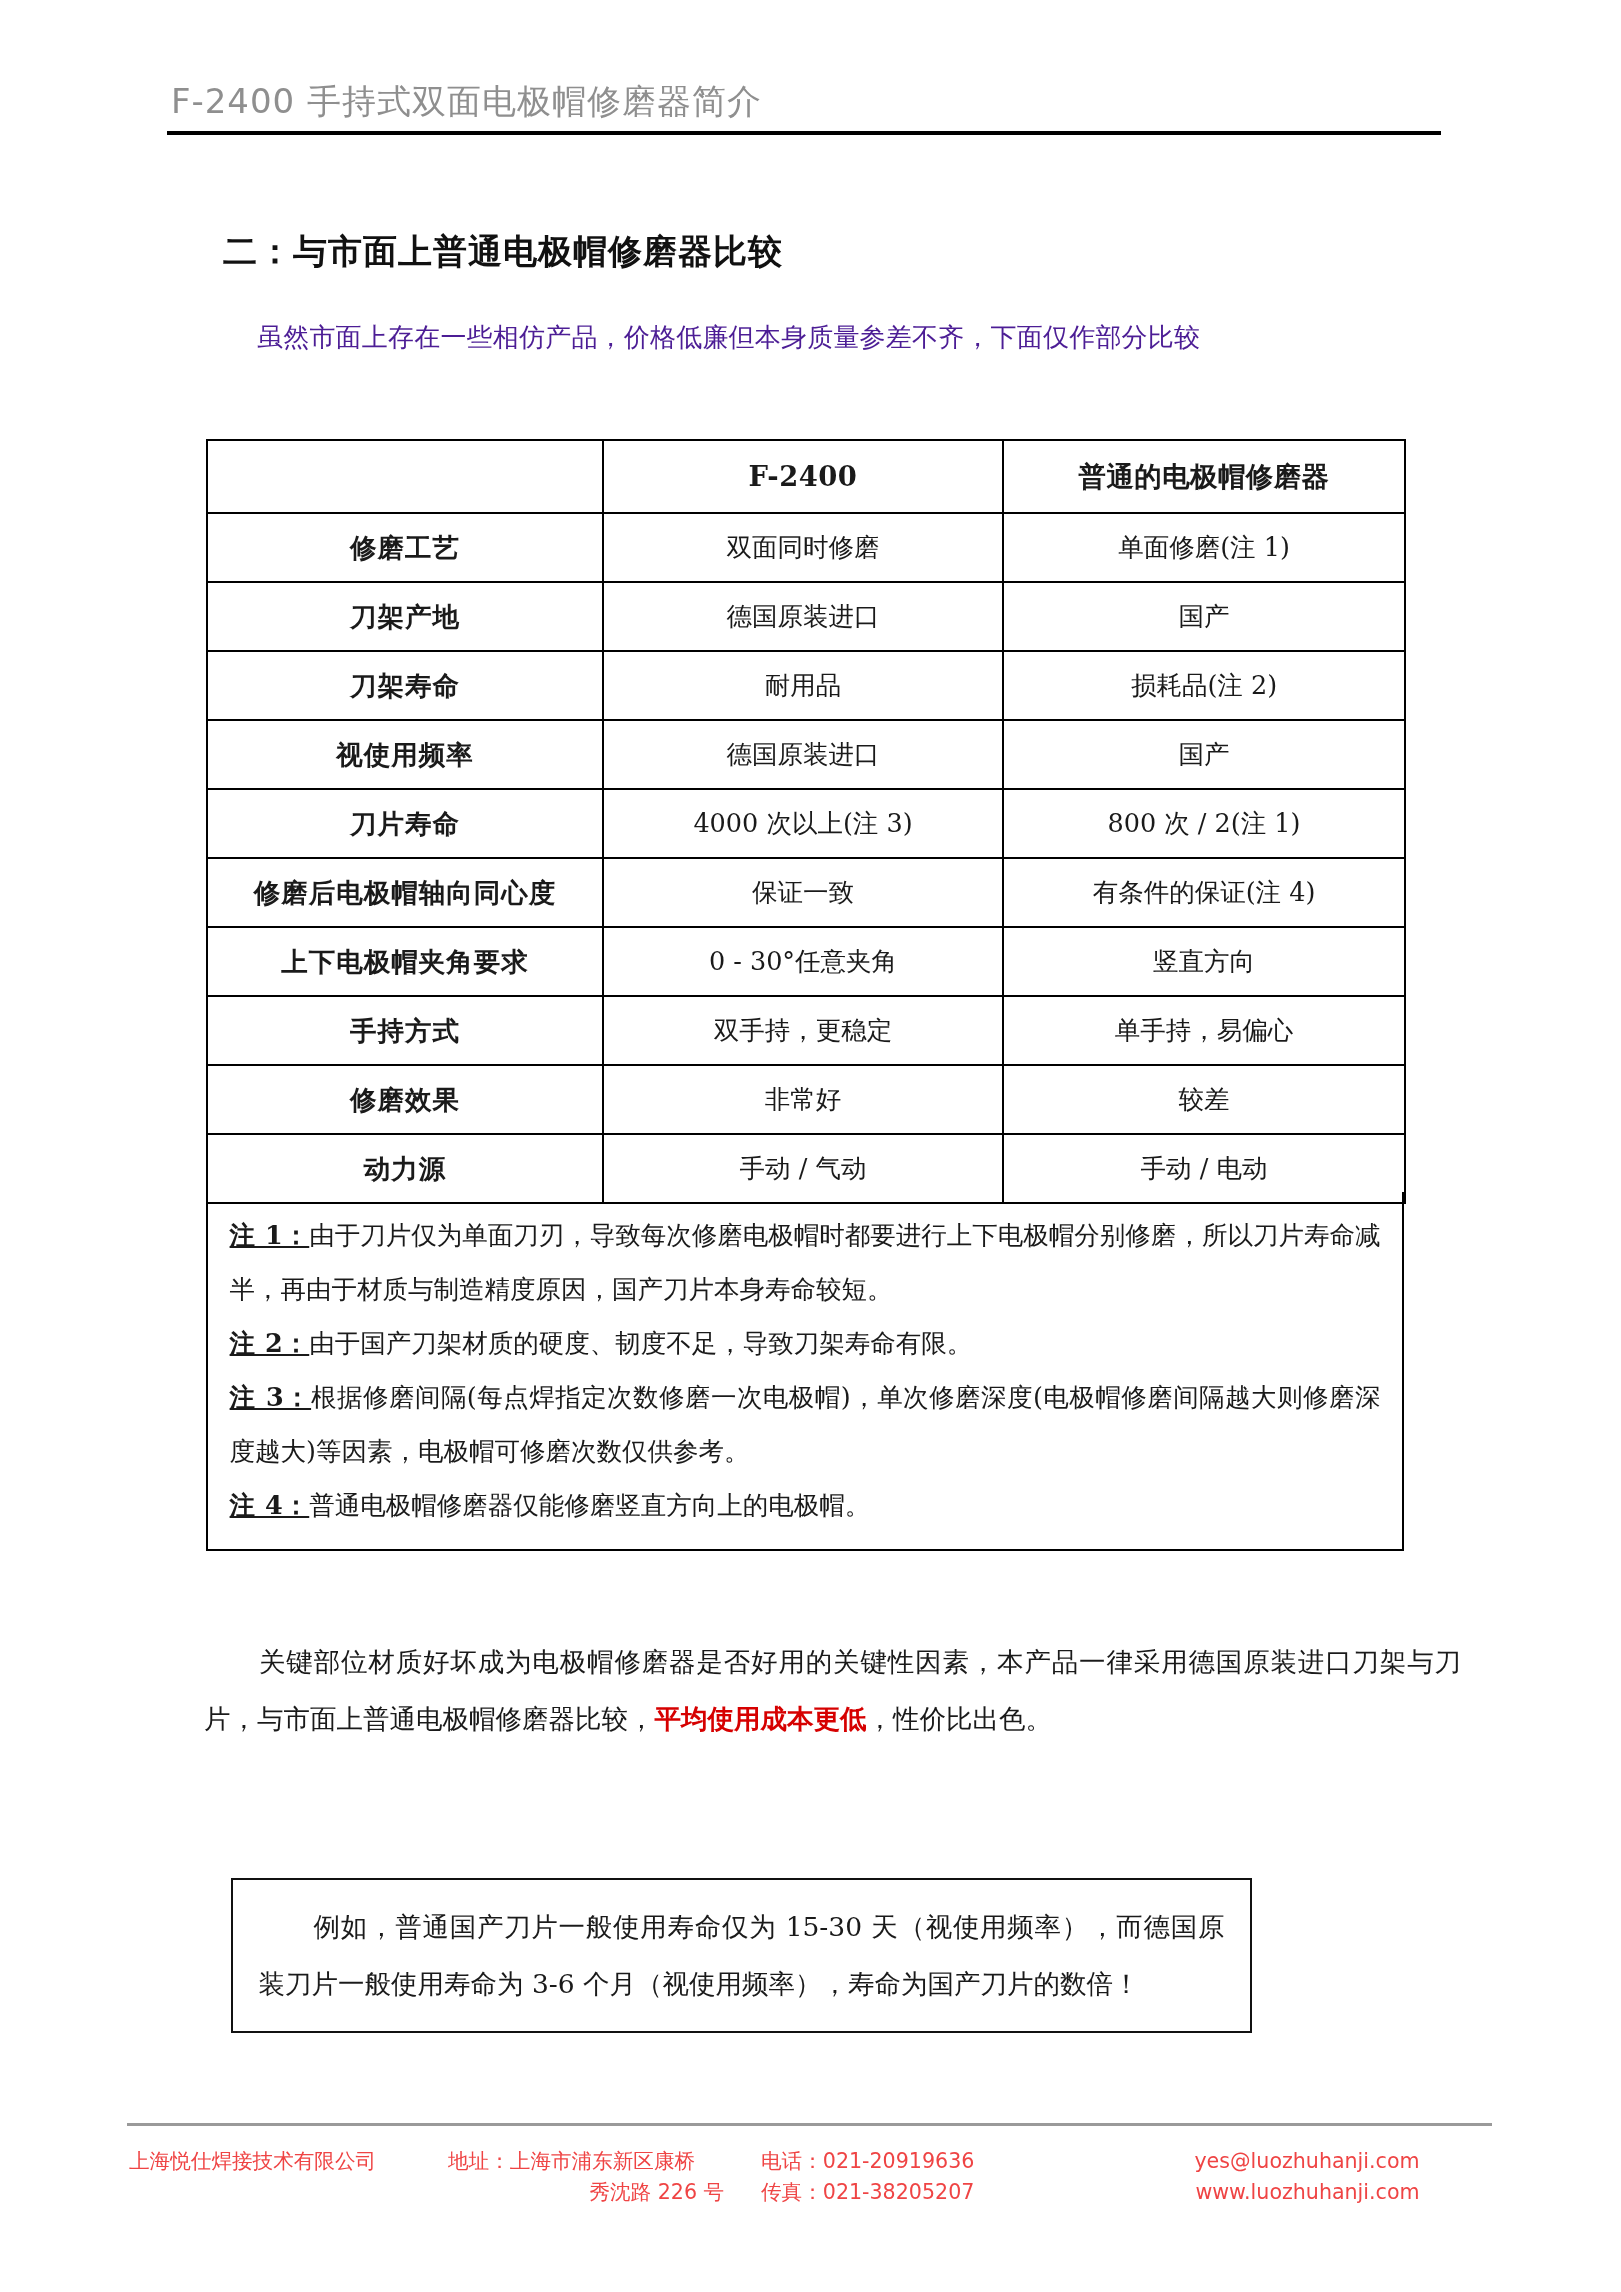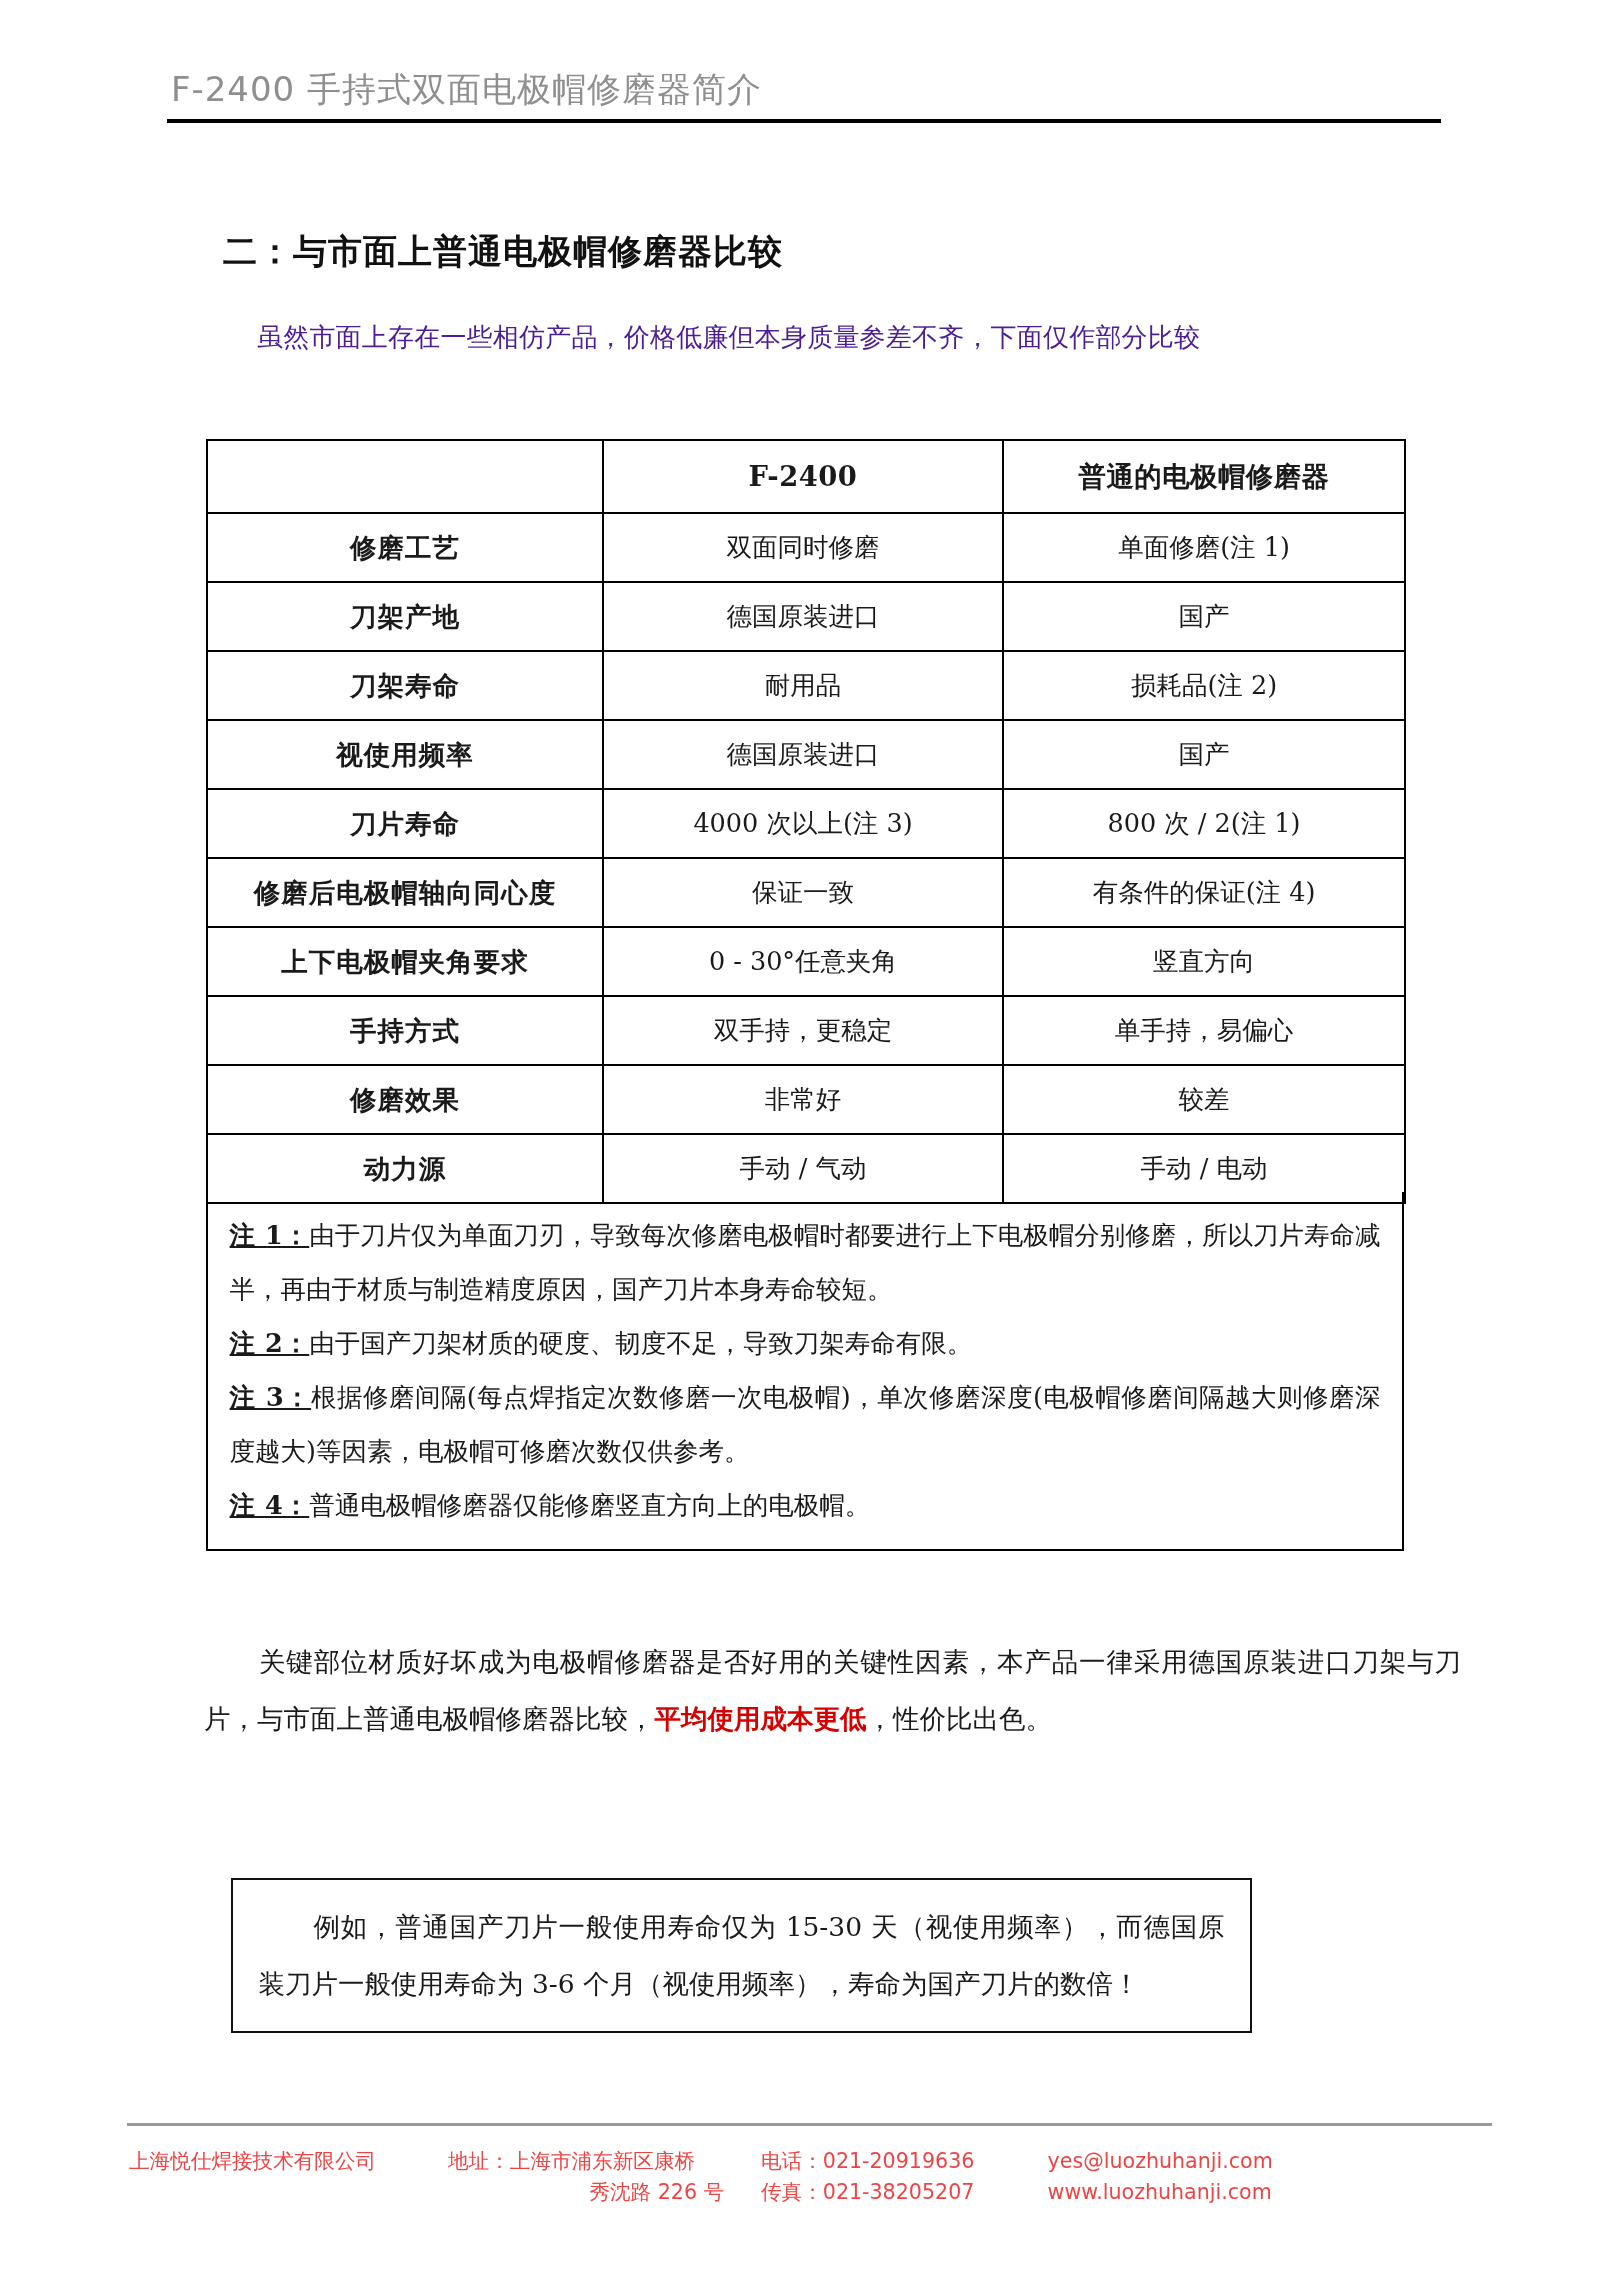--- a/index.html
+++ b/index.html
@@ -20,21 +20,21 @@
     left: 0; top: 0;
     width: 1621px;
     height: 2293px;
     background: #ffffff;
   }
 
   
   .doc-header {
     position: absolute;
     left: 167px;
-    top: 67px;
+    top: 79px;
     width: 1284px;
   }
   .doc-header .title {
     font-family: "DejaVu Sans", "Liberation Sans", sans-serif;
     font-size: 34px;
     line-height: 45px;
     color: #8f8f8f;
     letter-spacing: 1px;
     white-space: nowrap;
     padding-left: 3.9px;
@@ -197,21 +197,21 @@
   .footer-cols .col {
     font-family: "DejaVu Sans", "Liberation Sans", sans-serif;
     font-size: 20.6px;
     line-height: 31px;
     white-space: nowrap;
   }
   .col-company { width: 319px; padding-left: 2px; }
   .col-address { width: 284px; }
   .col-address .addr-2 { text-align: right; padding-right: 7.8px; }
   .col-phone   { width: 265px; padding-left: 29px; }
-  .col-web     { width: 372px; padding-left: 21.6px; }
+  .col-web     { width: 372px; padding-left: 21.6px; text-align: right; }
 </style>
 </head>
 <body>
 
 <div class="page">
 
   <div class="doc-header">
     <div class="title">F-2400 手持式双面电极帽修磨器简介</div>
     <div class="rule"></div>
   </div>

